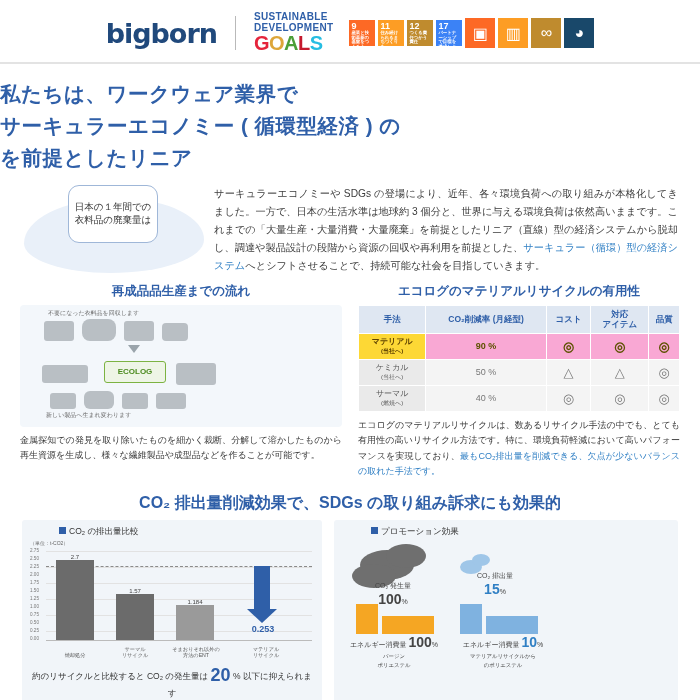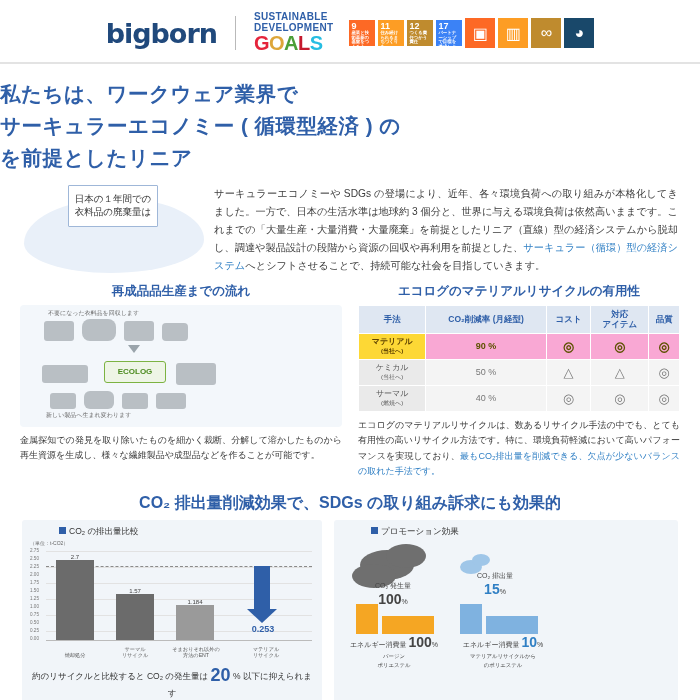--- a/index.html
+++ b/index.html
@@ -42,21 +42,21 @@
 
   
   .hero { text-align:left; padding:14px 0 6px; }
   .hero h1 { margin:0; color:#2f5fa8; font-size:20.5px; line-height:1.55; font-weight:bold;
              letter-spacing:.5px; }
 
   
   .intro { display:flex; padding:6px 22px 2px 18px; gap:6px; }
   .bubble { width:190px; position:relative; text-align:center; flex:none;}
   .bubble .cap { font-size:9.5px; color:#333; border:1px solid #9fb7d8; background:#fff;
-                 border-radius:1px; padding:7px 6px; display:inline-block; line-height:1.35;}
+                 border-radius:11px; padding:15px 6px; display:inline-block; line-height:1.35;}
   .blob { position:absolute; left:6px; top:14px; width:180px; height:74px;
           background:#e9f0f9; border-radius:50% 45% 52% 48%/60% 55% 45% 40%; z-index:0;}
   .bnum { position:relative; z-index:1; padding-top:12px; color:#2f5fa8; }
   .bnum .pre { font-size:13px; font-weight:bold; vertical-align:middle;}
   .bnum .big { font-size:42px; font-weight:bold; vertical-align:middle; letter-spacing:-1px;}
   .bnum .suf { font-size:15px; font-weight:bold; vertical-align:middle;}
   .intro p { margin:0; font-size:10.2px; line-height:1.75; text-align:justify; color:#3b3b3b;}
   .intro p .hl { color:#2f7fc4; }
 
   

